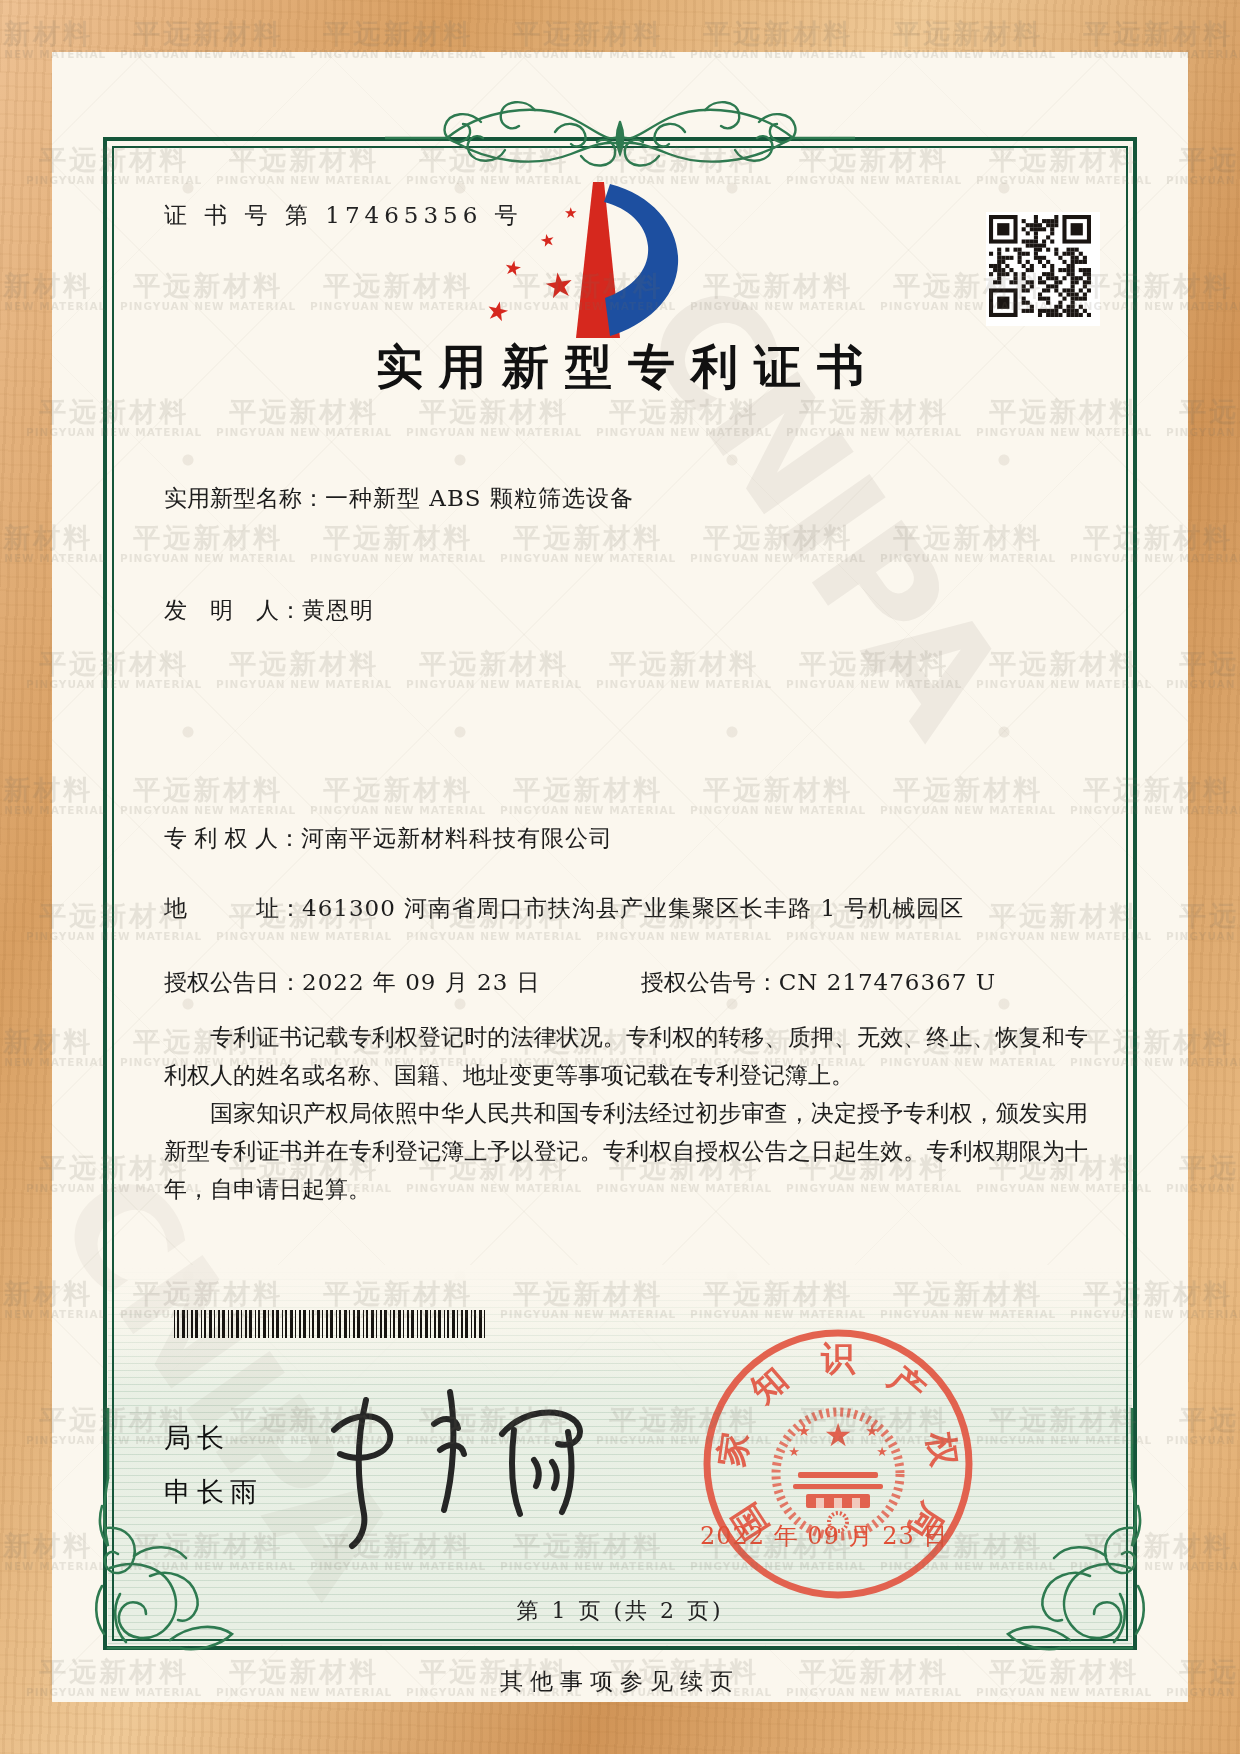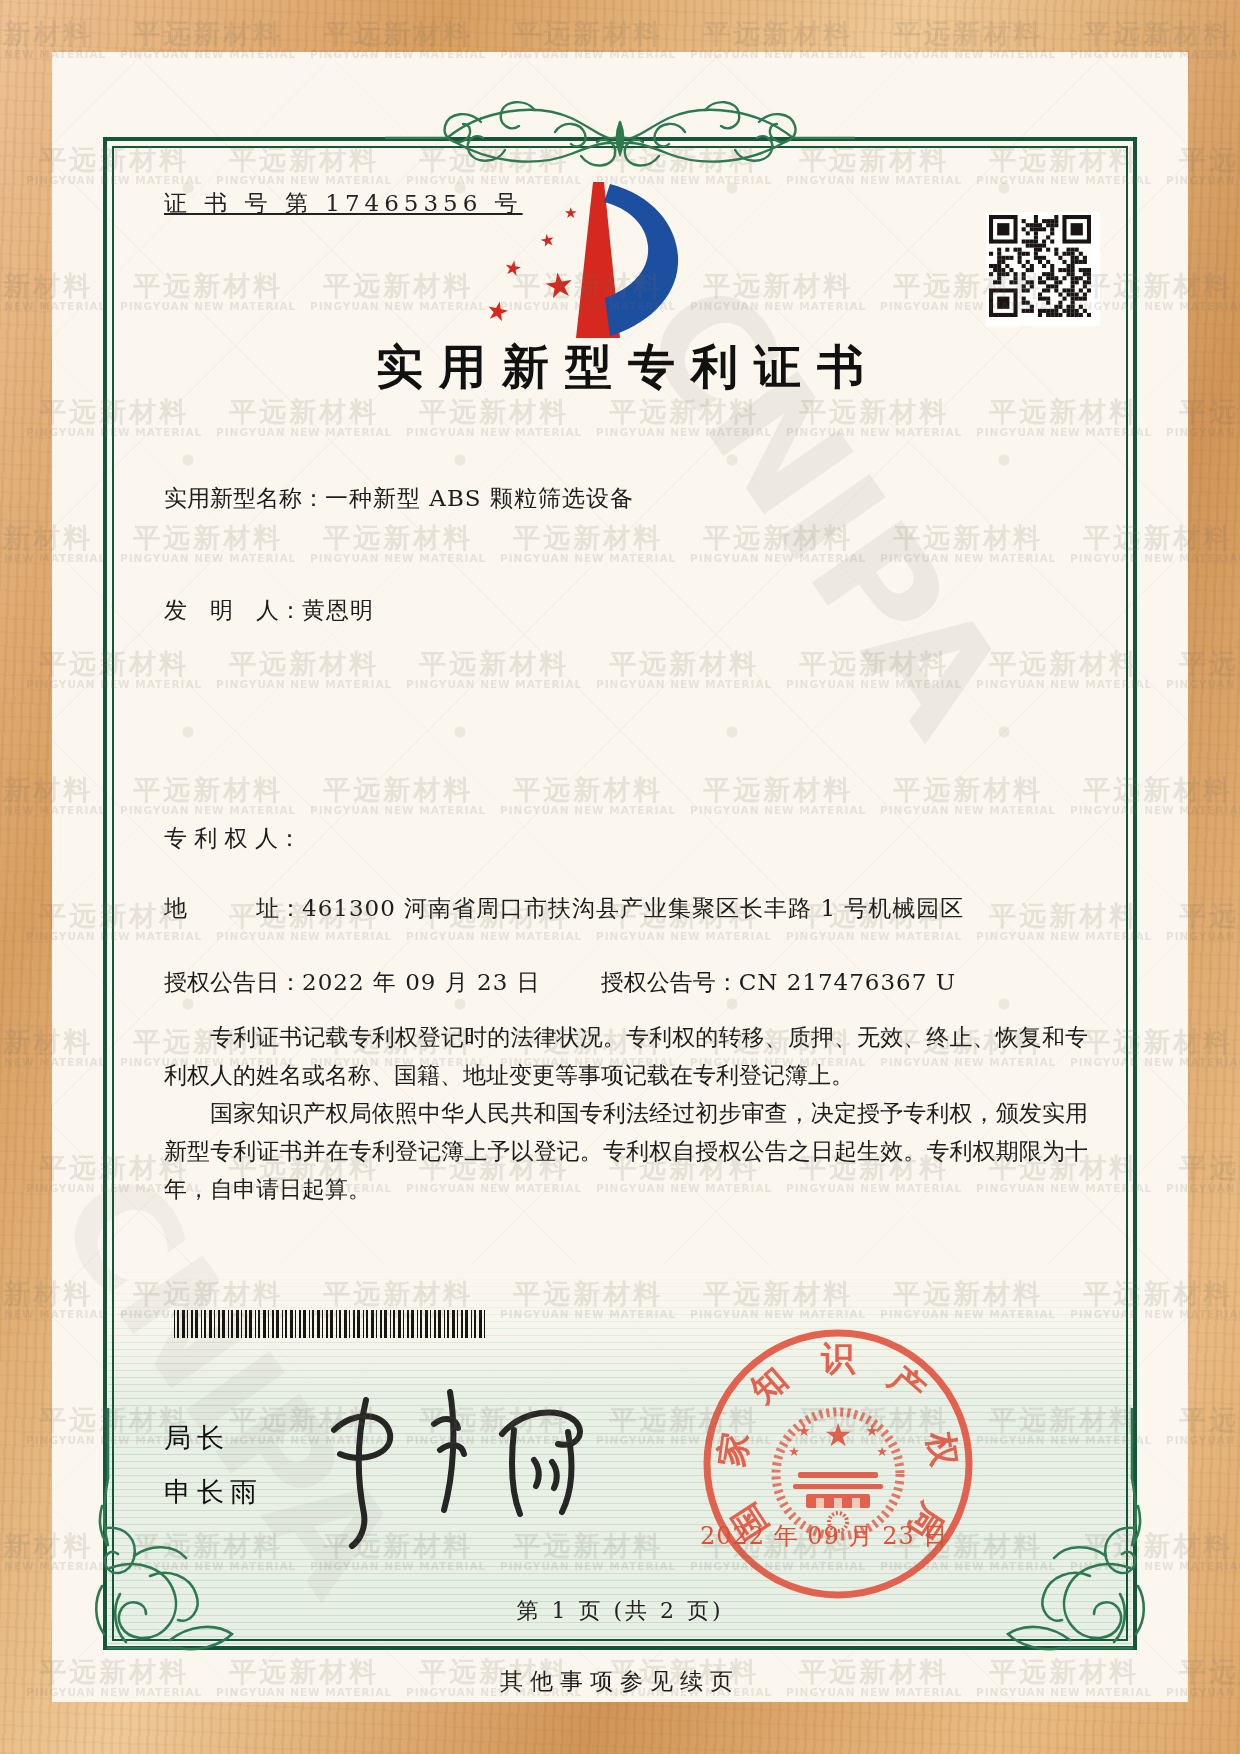--- a/index.html
+++ b/index.html
@@ -37,38 +37,38 @@
     background:
       repeating-linear-gradient(180deg, rgba(96,148,116,.20) 0 1px, rgba(0,0,0,0) 1px 7px),
       linear-gradient(180deg, rgba(232,239,228,0), rgba(232,239,228,.95) 130px, #e8efe4);
   }
   .guilloche::before{
     content:"";position:absolute;left:0;top:0;right:0;height:120px;
     background:linear-gradient(180deg,#fbf7ee, rgba(251,247,238,0));
   }
   
   .cert-no{
-    position:absolute;left:112px;top:136px;z-index:3;
-    font-size:23px;color:#222;letter-spacing:5px;text-decoration:underline;
+    position:absolute;left:112px;top:148px;z-index:3;
+    font-size:23px;color:#222;letter-spacing:5px;
   }
   .logo{position:absolute;left:400px;top:128px;width:230px;height:160px;z-index:3;}
   .logo .star{position:absolute;color:#d6281e;line-height:1;}
   .qr{position:absolute;right:88px;top:160px;width:108px;height:108px;background:#fff;padding:3px;z-index:3;}
   .qr svg{display:block;}
   .title{
     position:absolute;left:0;right:0;top:284px;z-index:3;
     text-align:center;font-size:47px;font-weight:700;color:#111;letter-spacing:16px;text-indent:16px;
   }
   
   .frow{position:absolute;left:112px;right:110px;z-index:3;font-size:23px;color:#1d1d1d;display:flex;line-height:36px;}
   .flabel{flex:none;white-space:pre;}
   .fvalue{letter-spacing:1px;}
   .frow.addr .fvalue{max-width:706px;}
   .grant-pair{display:flex;}
-  .grant-pair .pair2{margin-left:60px;display:flex;}
+  .grant-pair .pair2{margin-left:100px;display:flex;}
   
   .paras{position:absolute;left:112px;width:924px;top:966px;z-index:3;font-size:23px;color:#1c1c1c;line-height:38px;text-align:justify;}
   .paras p{margin:0;text-indent:2em;}
   
   .barcode{position:absolute;left:122px;top:1258px;z-index:3;background:transparent;}
   .signer-title{position:absolute;left:112px;top:1368px;z-index:3;font-size:27px;color:#111;font-family:"DejaVu Sans","Liberation Sans",sans-serif;letter-spacing:6px;}
   .signer-name{position:absolute;left:112px;top:1422px;z-index:4;font-size:27px;color:#111;font-family:"DejaVu Sans","Liberation Sans",sans-serif;letter-spacing:6px;}
   .signature{position:absolute;left:262px;top:1330px;z-index:4;}
   .seal{position:absolute;left:646px;top:1272px;width:280px;height:280px;z-index:5;opacity:.93;}
   .seal-date{
@@ -402,20 +402,21 @@
   <div class="frow" style="top:540px">
     <span class="flabel">发　明　人：</span>
     <span class="fvalue">黄恩明</span>
   </div>
   <div class="frow" style="top:428px">
     <span class="flabel">实用新型名称：</span>
     <span class="fvalue">一种新型 ABS 颗粒筛选设备</span>
   </div>
   <div class="frow" style="top:768px">
     <span class="flabel">专 利 权 人：</span>
+    <span class="fvalue">河南平远新材料科技有限公司</span>
   </div>
   <div class="frow addr" style="top:838px">
     <span class="flabel">地　　　址：</span>
     <span class="fvalue">461300 河南省周口市扶沟县产业集聚区长丰路 1 号机械园区</span>
   </div>
   <div class="frow grant-pair" style="top:912px">
     <span class="flabel">授权公告日：</span>
     <span class="fvalue">2022 年 09 月 23 日</span>
     <span class="pair2">
       <span class="flabel">授权公告号：</span>

